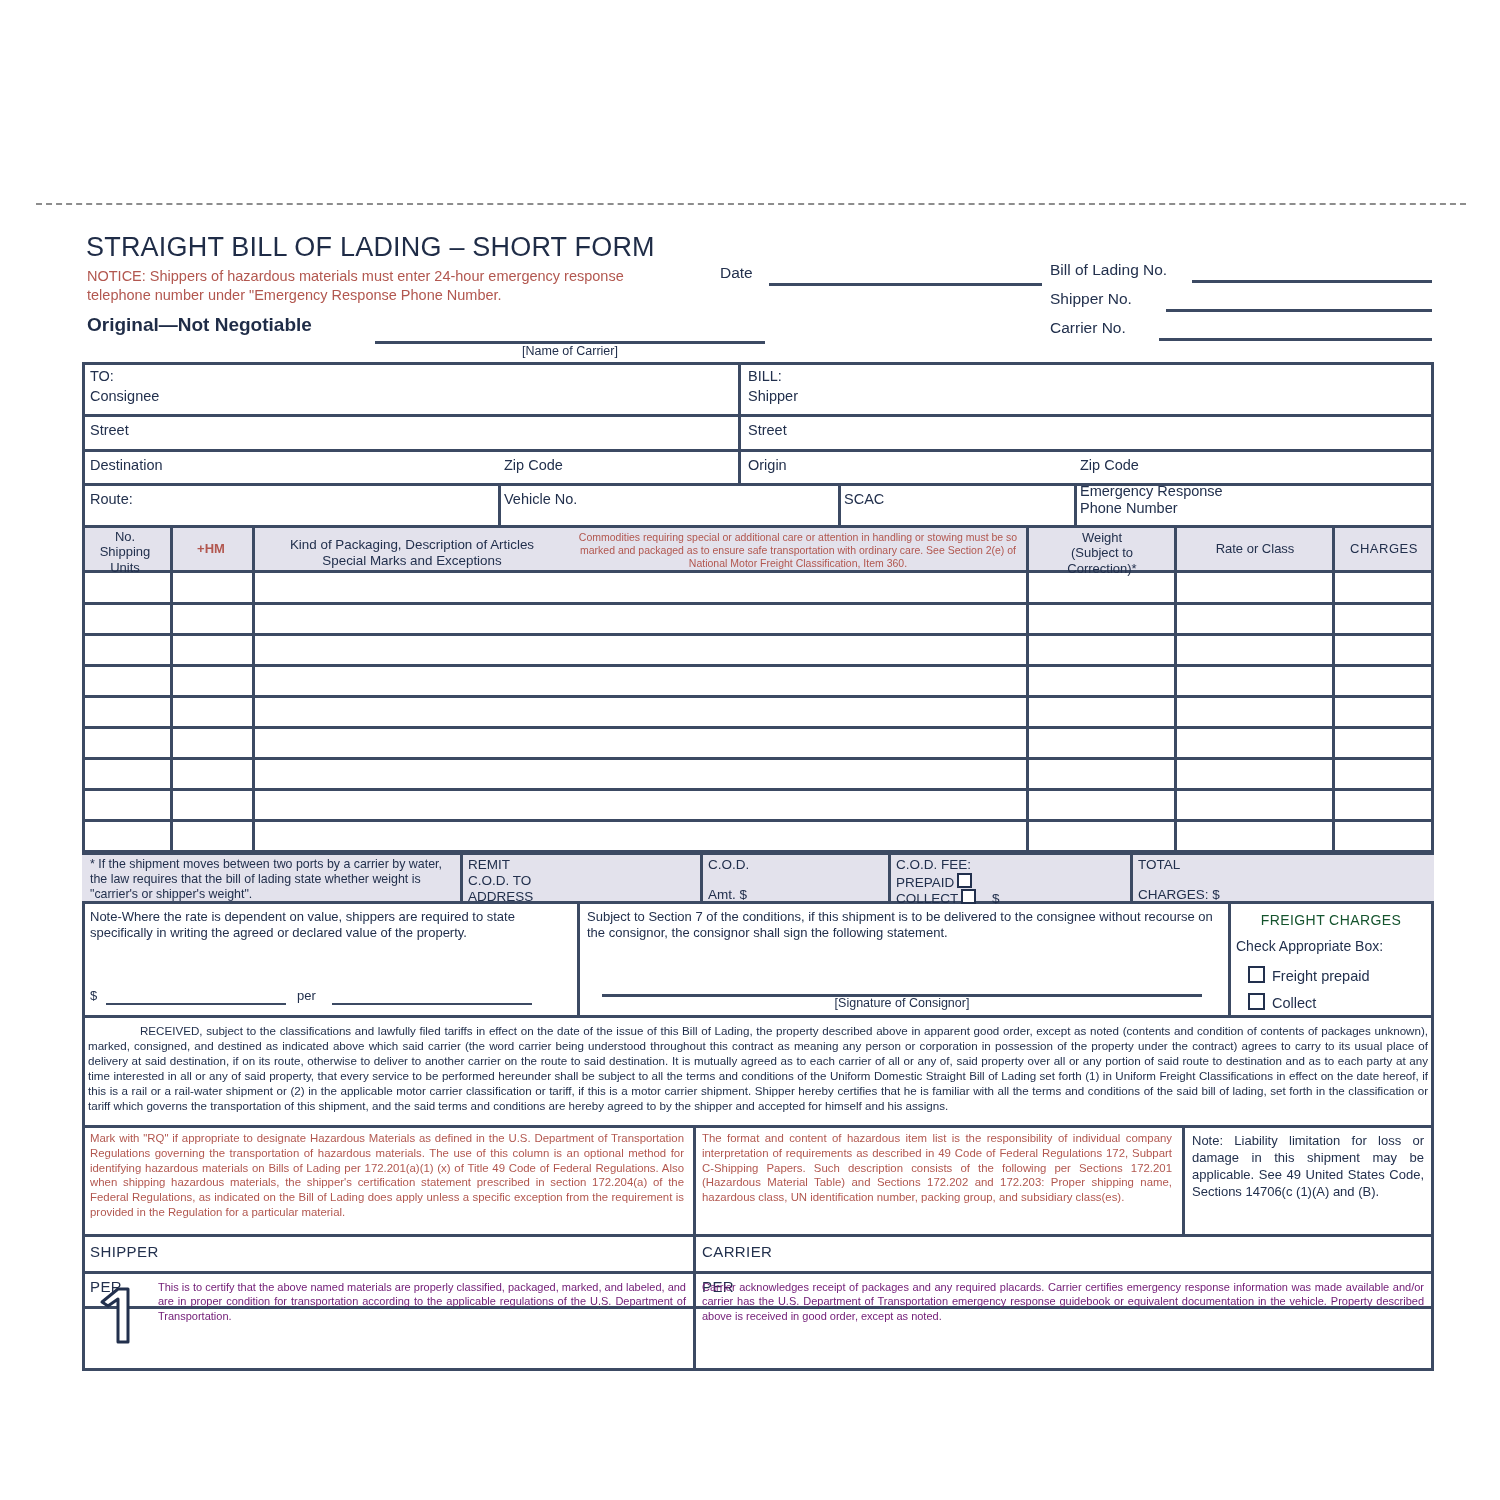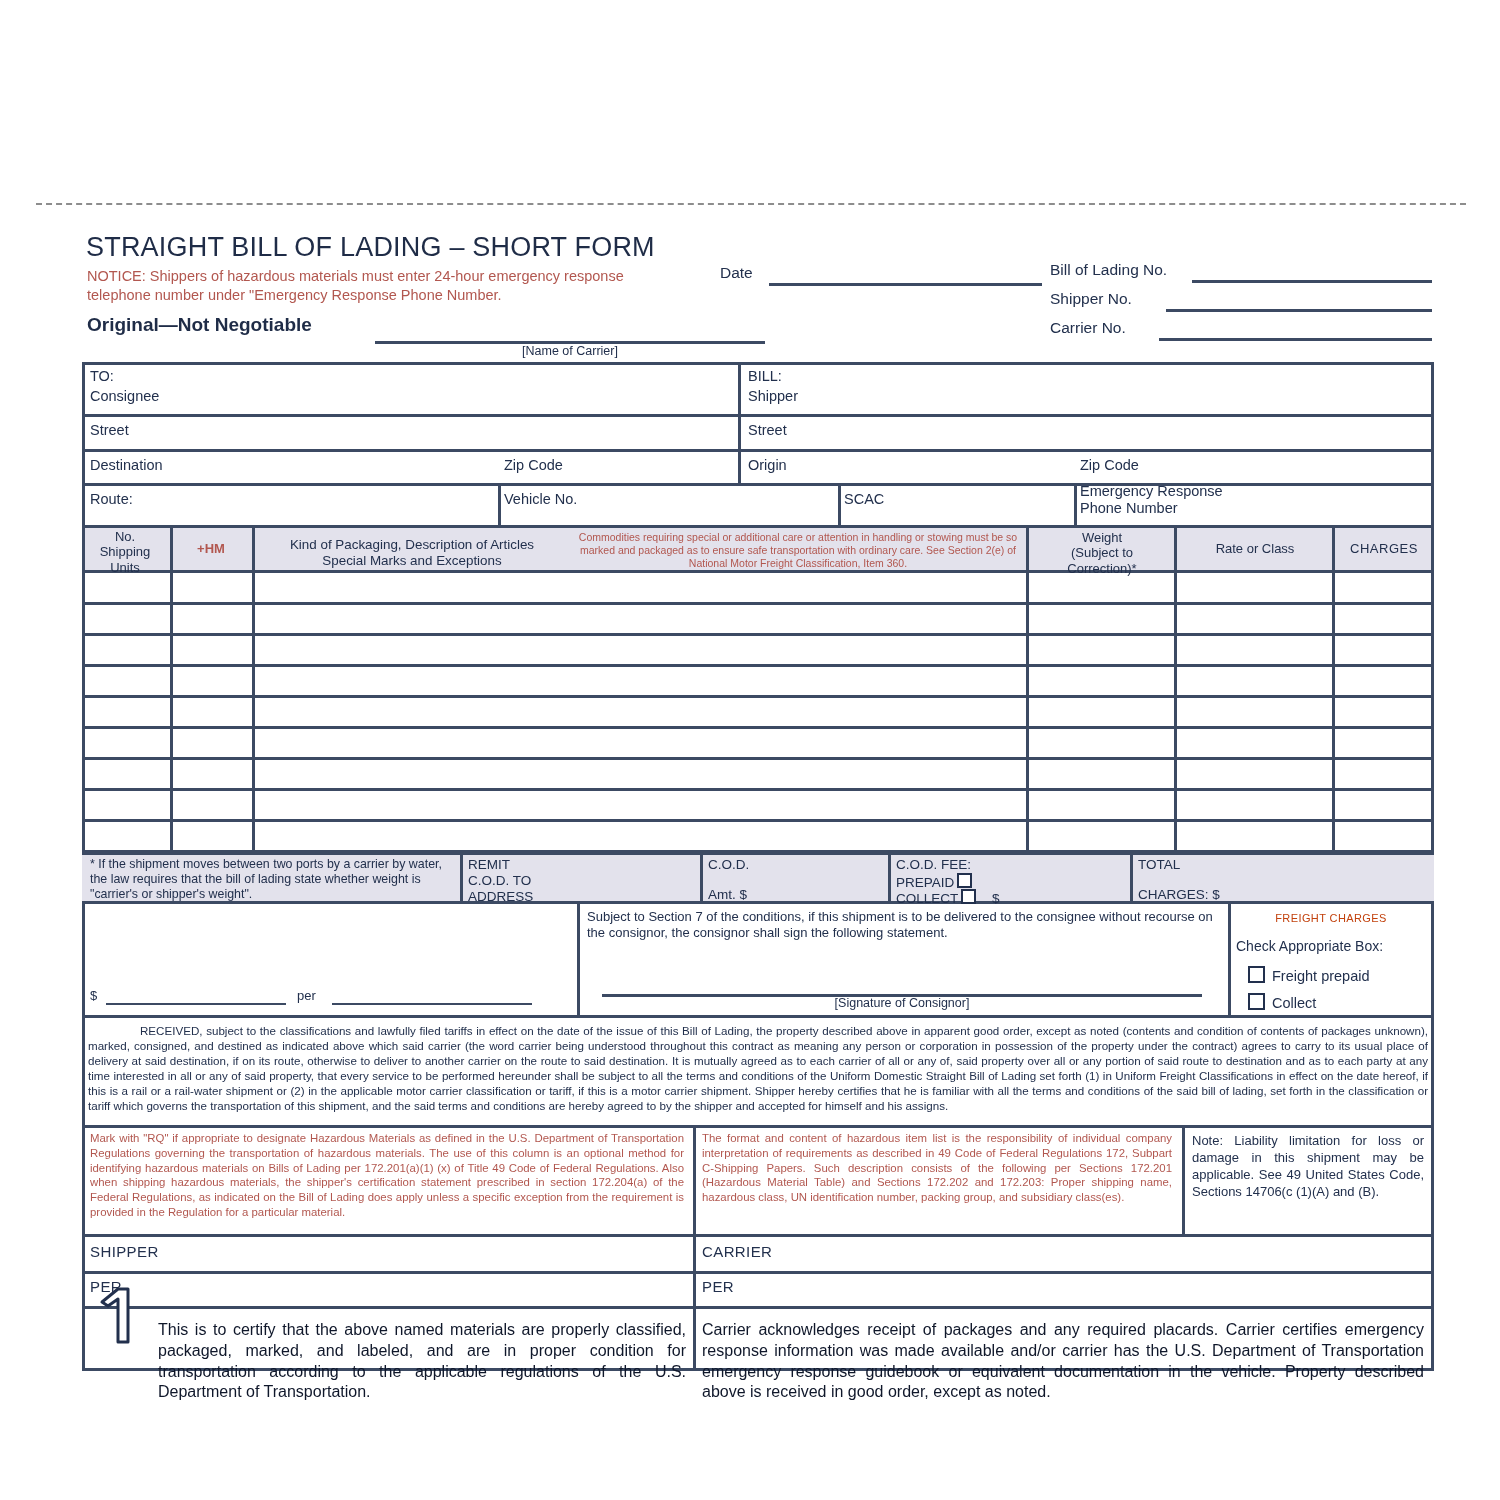--- a/index.html
+++ b/index.html
@@ -71,21 +71,21 @@
   
   .tot{position:absolute;background:#e3e2ec;}
   .tot-lbl{position:absolute;font-size:13.5px;line-height:1.2;color:#22304d;}
   .chk{
     display:inline-block;width:11px;height:11px;border:2px solid #22304d;
     vertical-align:-1px;margin-left:3px;background:#fff;
   }
 
   
   .ncol{position:absolute;font-size:13px;line-height:1.26;color:#22304d;}
-  .fc-title{position:absolute;font-size:11px;letter-spacing:.4px;color:#c2410c;}
+  .fc-title{position:absolute;font-size:14px;letter-spacing:.4px;color:#14532d;}
   .fc-sub{position:absolute;font-size:14px;color:#22304d;}
   .fc-opt{position:absolute;font-size:14.5px;color:#22304d;}
   .bigchk{
     display:inline-block;width:13px;height:13px;border:2px solid #22304d;
     vertical-align:-2px;margin-right:7px;background:#fff;
   }
 
   
   .received{
     position:absolute;left:6px;width:1340px;
@@ -100,21 +100,21 @@
   .notebox{
     position:absolute;font-size:13px;line-height:1.30;text-align:justify;
     color:#22304d;
   }
 
   
   .sig{position:absolute;font-size:15px;letter-spacing:.4px;color:#22304d;}
 
   
   .cert{
-    position:absolute;font-size:16px;line-height:1.30;text-align:justify;color:#0f172a;margin-top:40px;
+    position:absolute;font-size:11px;line-height:1.30;text-align:justify;color:#701a75;
   }
   .numone{
     position:absolute;left:16px;top:1058px;width:46px;height:62px;
   }
 </style>
 </head>
 <body>
 
 <div class="page">
 
@@ -245,20 +245,21 @@
     <div class="vline" style="left:1048px;top:626px;height:48px;"></div>
     <div class="tot-lbl" style="left:1056px;top:629px;">TOTAL</div>
     <div class="tot-lbl" style="left:1056px;top:659px;">CHARGES:   $</div>
 
     <div class="hline" style="left:0;top:787px;width:1352px;height:3px;"></div>
     <div class="vline" style="left:0;top:673px;height:117px;"></div>
     <div class="vline" style="left:1349px;top:673px;height:117px;"></div>
     <div class="vline" style="left:495px;top:673px;height:117px;"></div>
     <div class="vline" style="left:1146px;top:673px;height:117px;"></div>
 
+    <div class="ncol" style="left:8px;top:681px;width:478px;">Note-Where the rate is dependent on value, shippers are required to state specifically in writing the agreed or declared value of the property.</div>
     <div class="ncol" style="left:8px;top:760px;">$</div>
     <div class="fld-line" style="left:24px;top:775px;width:180px;height:2px;"></div>
     <div class="ncol" style="left:215px;top:760px;">per</div>
     <div class="fld-line" style="left:250px;top:775px;width:200px;height:2px;"></div>
 
     <div class="ncol" style="left:505px;top:681px;width:630px;">Subject to Section 7 of the conditions, if this shipment is to be delivered to the consignee without recourse on the consignor, the consignor shall sign the following statement.</div>
     <div class="fld-line" style="left:520px;top:766px;width:600px;height:2.5px;"></div>
     <div class="ncol" style="left:520px;top:768px;width:600px;text-align:center;font-size:12.5px;">[Signature of Consignor]</div>
 
     <div class="fc-title" style="left:1156px;top:684px;width:186px;text-align:center;">FREIGHT CHARGES</div>

